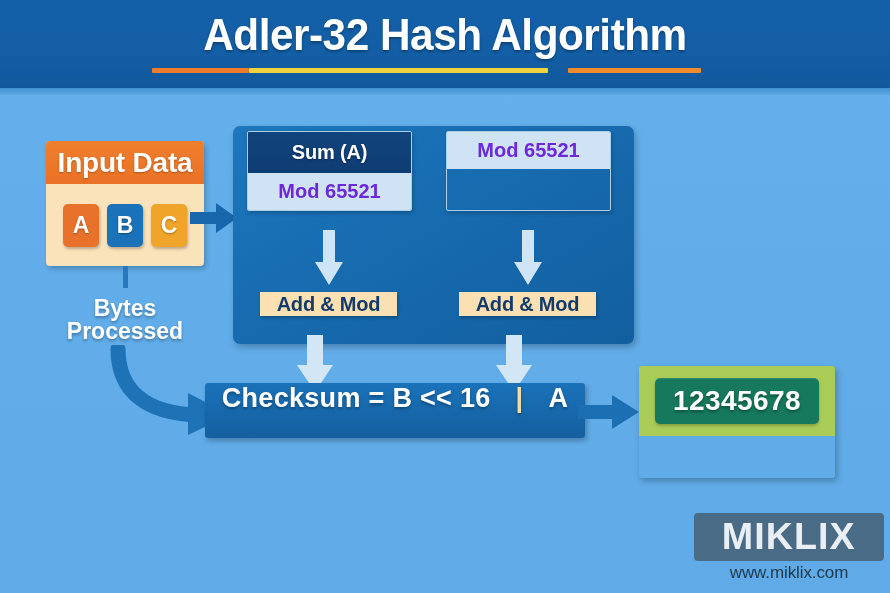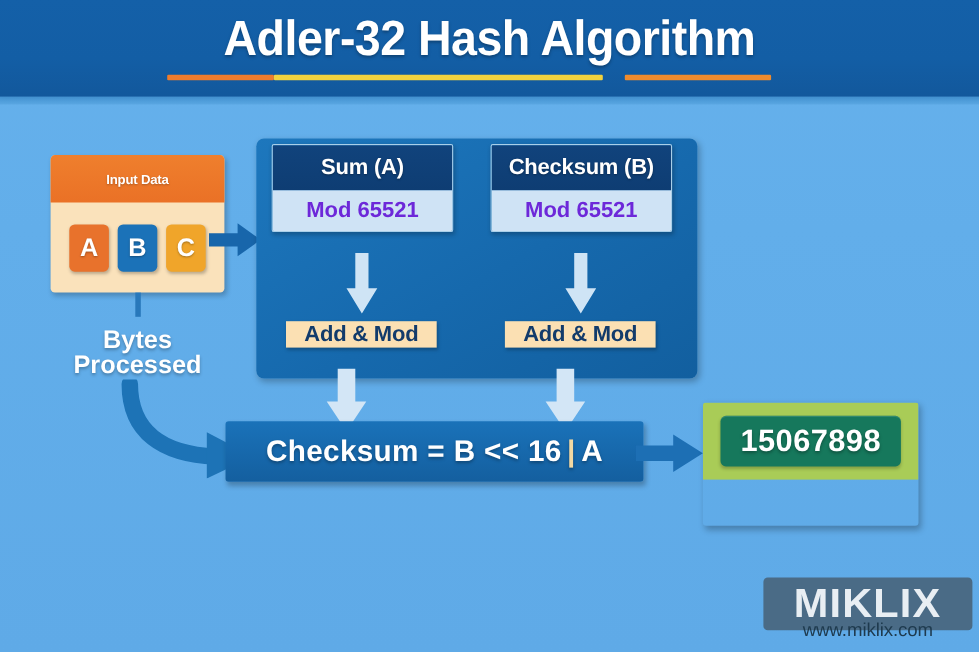--- a/index.html
+++ b/index.html
@@ -52,21 +52,21 @@
   #input-card{
     position:absolute;left:46px;top:141px;width:158px;height:125px;
     background:#fae2bb;
     border-radius:4px;
     box-shadow:2px 3px 5px rgba(0,0,0,.22);
   }
   #input-card-header{
     position:absolute;left:0;top:0;width:158px;height:43px;
     background:linear-gradient(#ef7f2d 0%, #ea7126 100%);
     border-radius:4px 4px 0 0;
-    color:#fff;font-size:12px;font-weight:bold;
+    color:#fff;font-size:28px;font-weight:bold;
     display:flex;align-items:center;justify-content:center;
     text-shadow:0 1px 2px rgba(0,0,0,.28);
     letter-spacing:-0.2px;
   }
   #tiles{
     position:absolute;left:0;top:43px;width:158px;height:82px;
     display:flex;align-items:center;justify-content:center;gap:8px;
   }
   .tile{
     width:36px;height:43px;border-radius:5px;
@@ -140,25 +140,26 @@
   .arrow-big{position:absolute;top:335px;width:38px;height:58px;}
   #arrow-big-a{left:296px;}
   #arrow-big-b{left:495px;}
 
   
   #formula-bar{
     position:absolute;left:205px;top:383px;width:380px;height:55px;
     background:linear-gradient(#1a72b9 0%, #145f9f 100%);
     border-radius:3px;
     box-shadow:2px 3px 5px rgba(0,0,0,.25);
-    display:flex;align-items:center;justify-content:center;
+    display:flex;justify-content:center;
     color:#ffffff;font-size:27px;font-weight:bold;
     text-shadow:0 2px 3px rgba(0,0,0,.30);
     letter-spacing:0.3px;
     white-space:nowrap;
+    gap:20px;
   }
   #formula-pipe{color:#f3d9a3;padding:0 5px;}
   #arrow-out{
     position:absolute;left:578px;top:394px;width:62px;height:36px;
   }
 
   
   #hash-card{
     position:absolute;left:639px;top:366px;width:196px;height:112px;
     box-shadow:2px 3px 6px rgba(0,0,0,.26);
@@ -181,21 +182,21 @@
     display:flex;align-items:center;justify-content:center;
     color:#ffffff;font-size:28px;font-weight:bold;
     text-shadow:0 2px 3px rgba(0,0,0,.32);
     box-shadow:inset 0 1px 0 rgba(255,255,255,.12),0 2px 3px rgba(0,0,0,.22);
     letter-spacing:0.4px;
   }
 
   
   #watermark{position:absolute;left:694px;top:513px;width:190px;height:72px;}
   #wm-plate{
-    position:absolute;left:0;top:12px;width:190px;height:48px;
+    position:absolute;left:0;top:0;width:190px;height:48px;
     background:#4a6b86;border-radius:4px;
     display:flex;align-items:center;justify-content:center;
   }
   #wm-text{
     color:#e8eef3;font-size:37px;font-weight:bold;
     letter-spacing:1px;transform:scaleX(1.02);
   }
   #wm-url{
     position:absolute;left:0;top:50px;width:190px;
     text-align:center;color:#1e3a4e;font-size:17px;
@@ -240,21 +241,20 @@
   </div>
 
   <div id="proc-container">
 
     <div class="modcard" id="modcard-a">
       <div class="modcard-head">Sum  (A)</div>
       <div class="modcard-body">Mod 65521</div>
     </div>
 
     <div class="modcard" id="modcard-b">
-      <div class="modcard-head">Checksum (B)</div>
       <div class="modcard-body">Mod 65521</div>
     </div>
 
     <div class="arrow-small" id="arrow-sm-a">
       <svg width="30" height="56" viewBox="0 0 30 56">
         <polygon points="9,0 21,0 21,32 29,32 15,55 1,32 9,32" fill="#cfe4f5"></polygon>
       </svg>
     </div>
     <div class="arrow-small" id="arrow-sm-b">
       <svg width="30" height="56" viewBox="0 0 30 56">
@@ -284,21 +284,21 @@
   </div>
 
   <div id="arrow-out">
     <svg width="62" height="36" viewBox="0 0 62 36">
       <polygon points="0,11 34,11 34,1 61,18 34,35 34,25 0,25" fill="#1d6fb4"></polygon>
     </svg>
   </div>
 
   <div id="hash-card">
     <div id="hash-card-body">
-      <div id="hash-value">15067898</div>
+      <div id="hash-value">12345678</div>
     </div>
   </div>
 
   <div id="watermark">
     <div id="wm-plate">
       <span id="wm-text">MIKLIX</span>
     </div>
     <div id="wm-url">www.miklix.com</div>
   </div>
 

